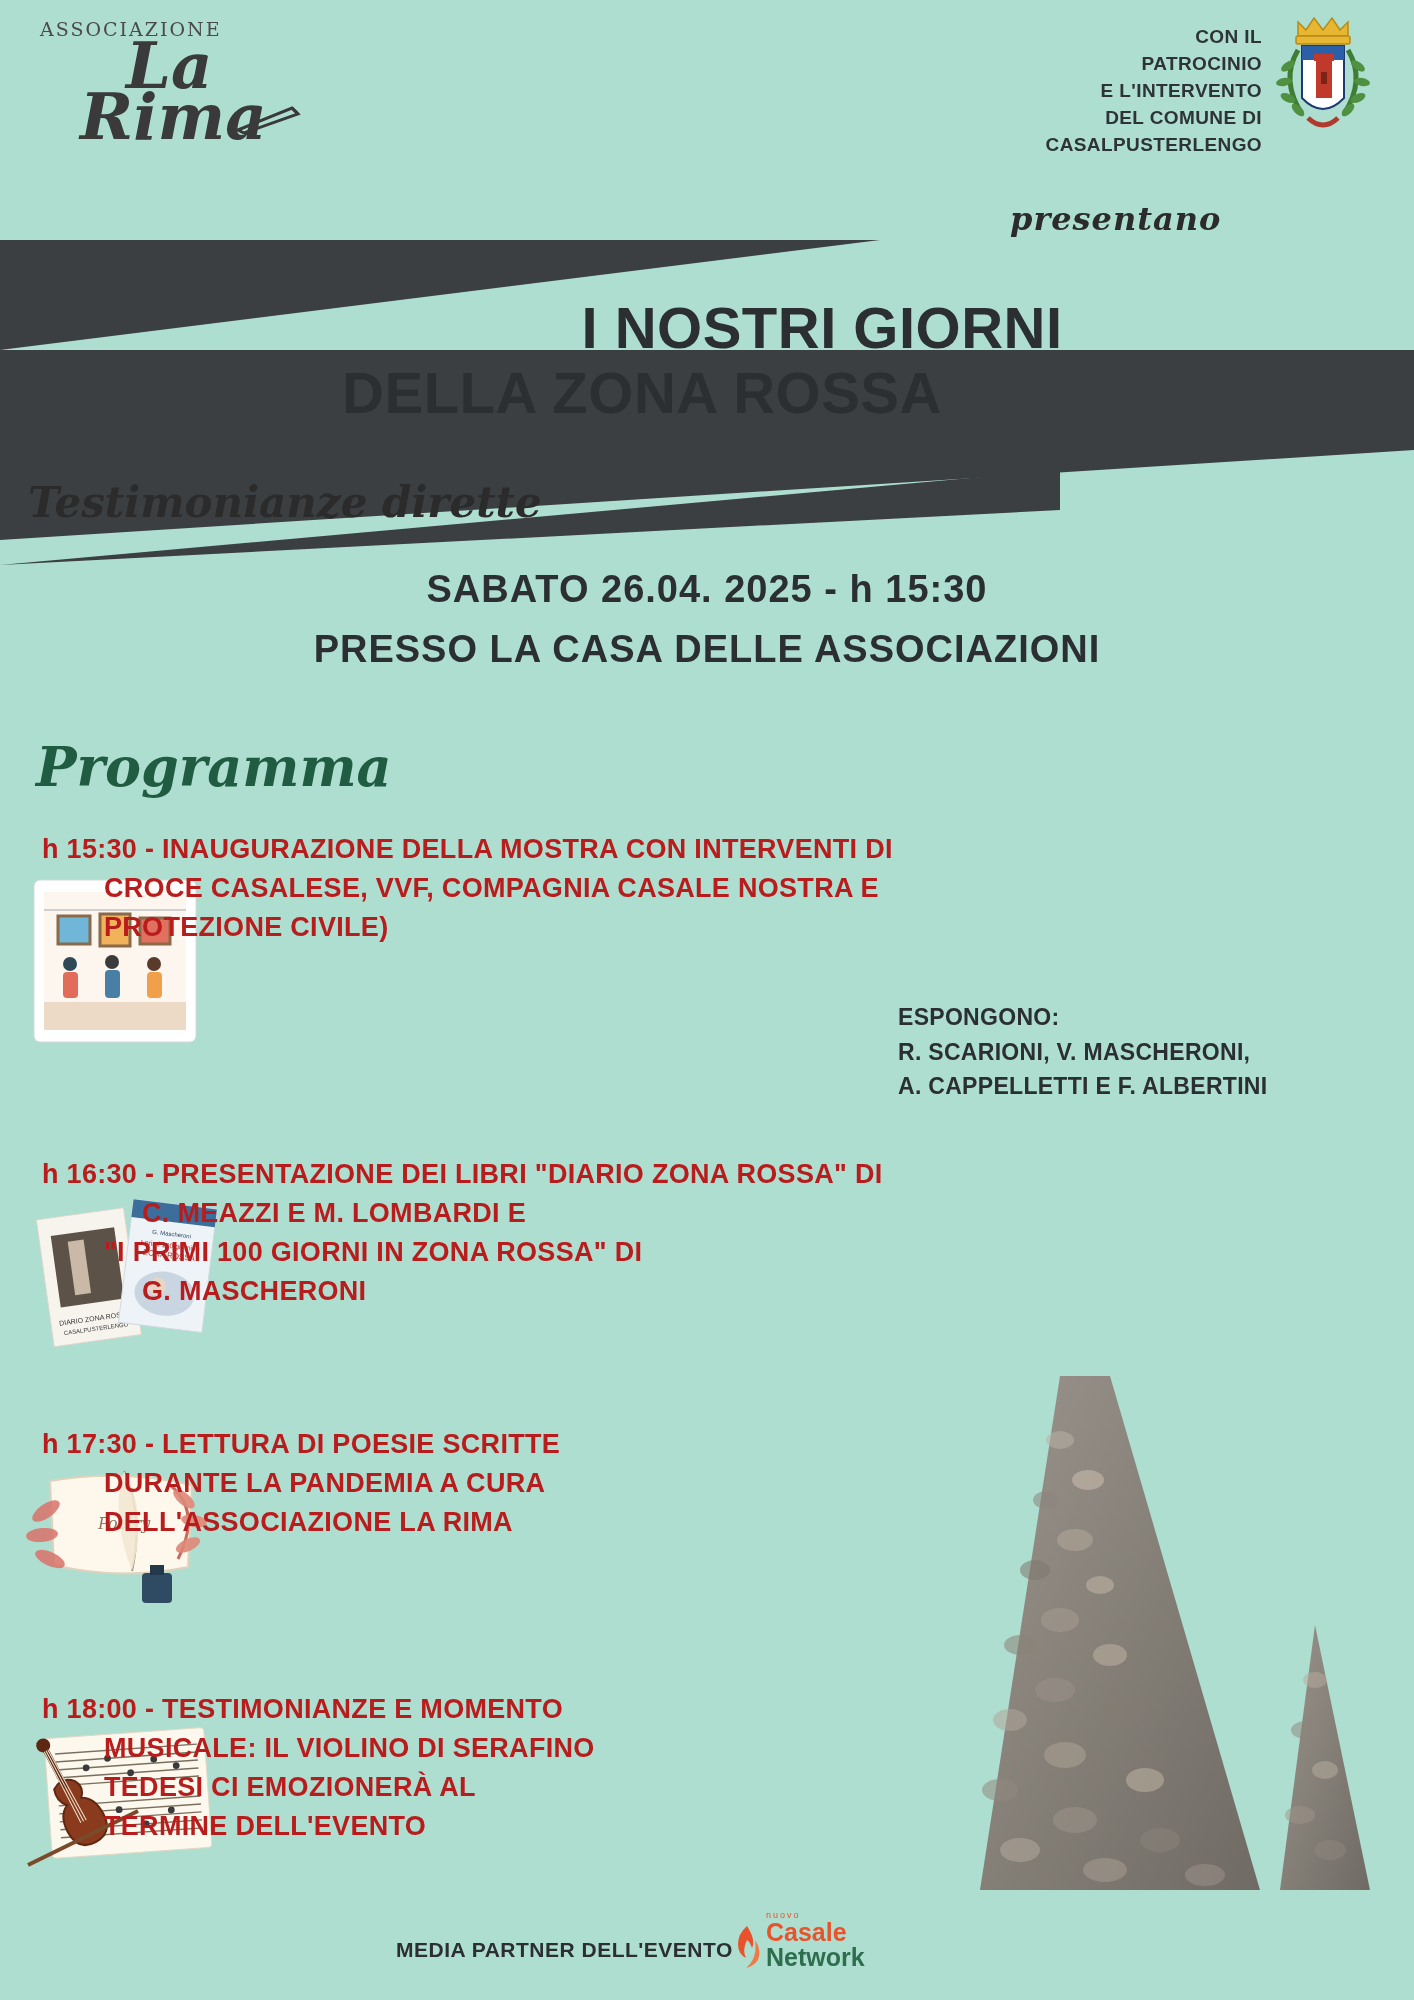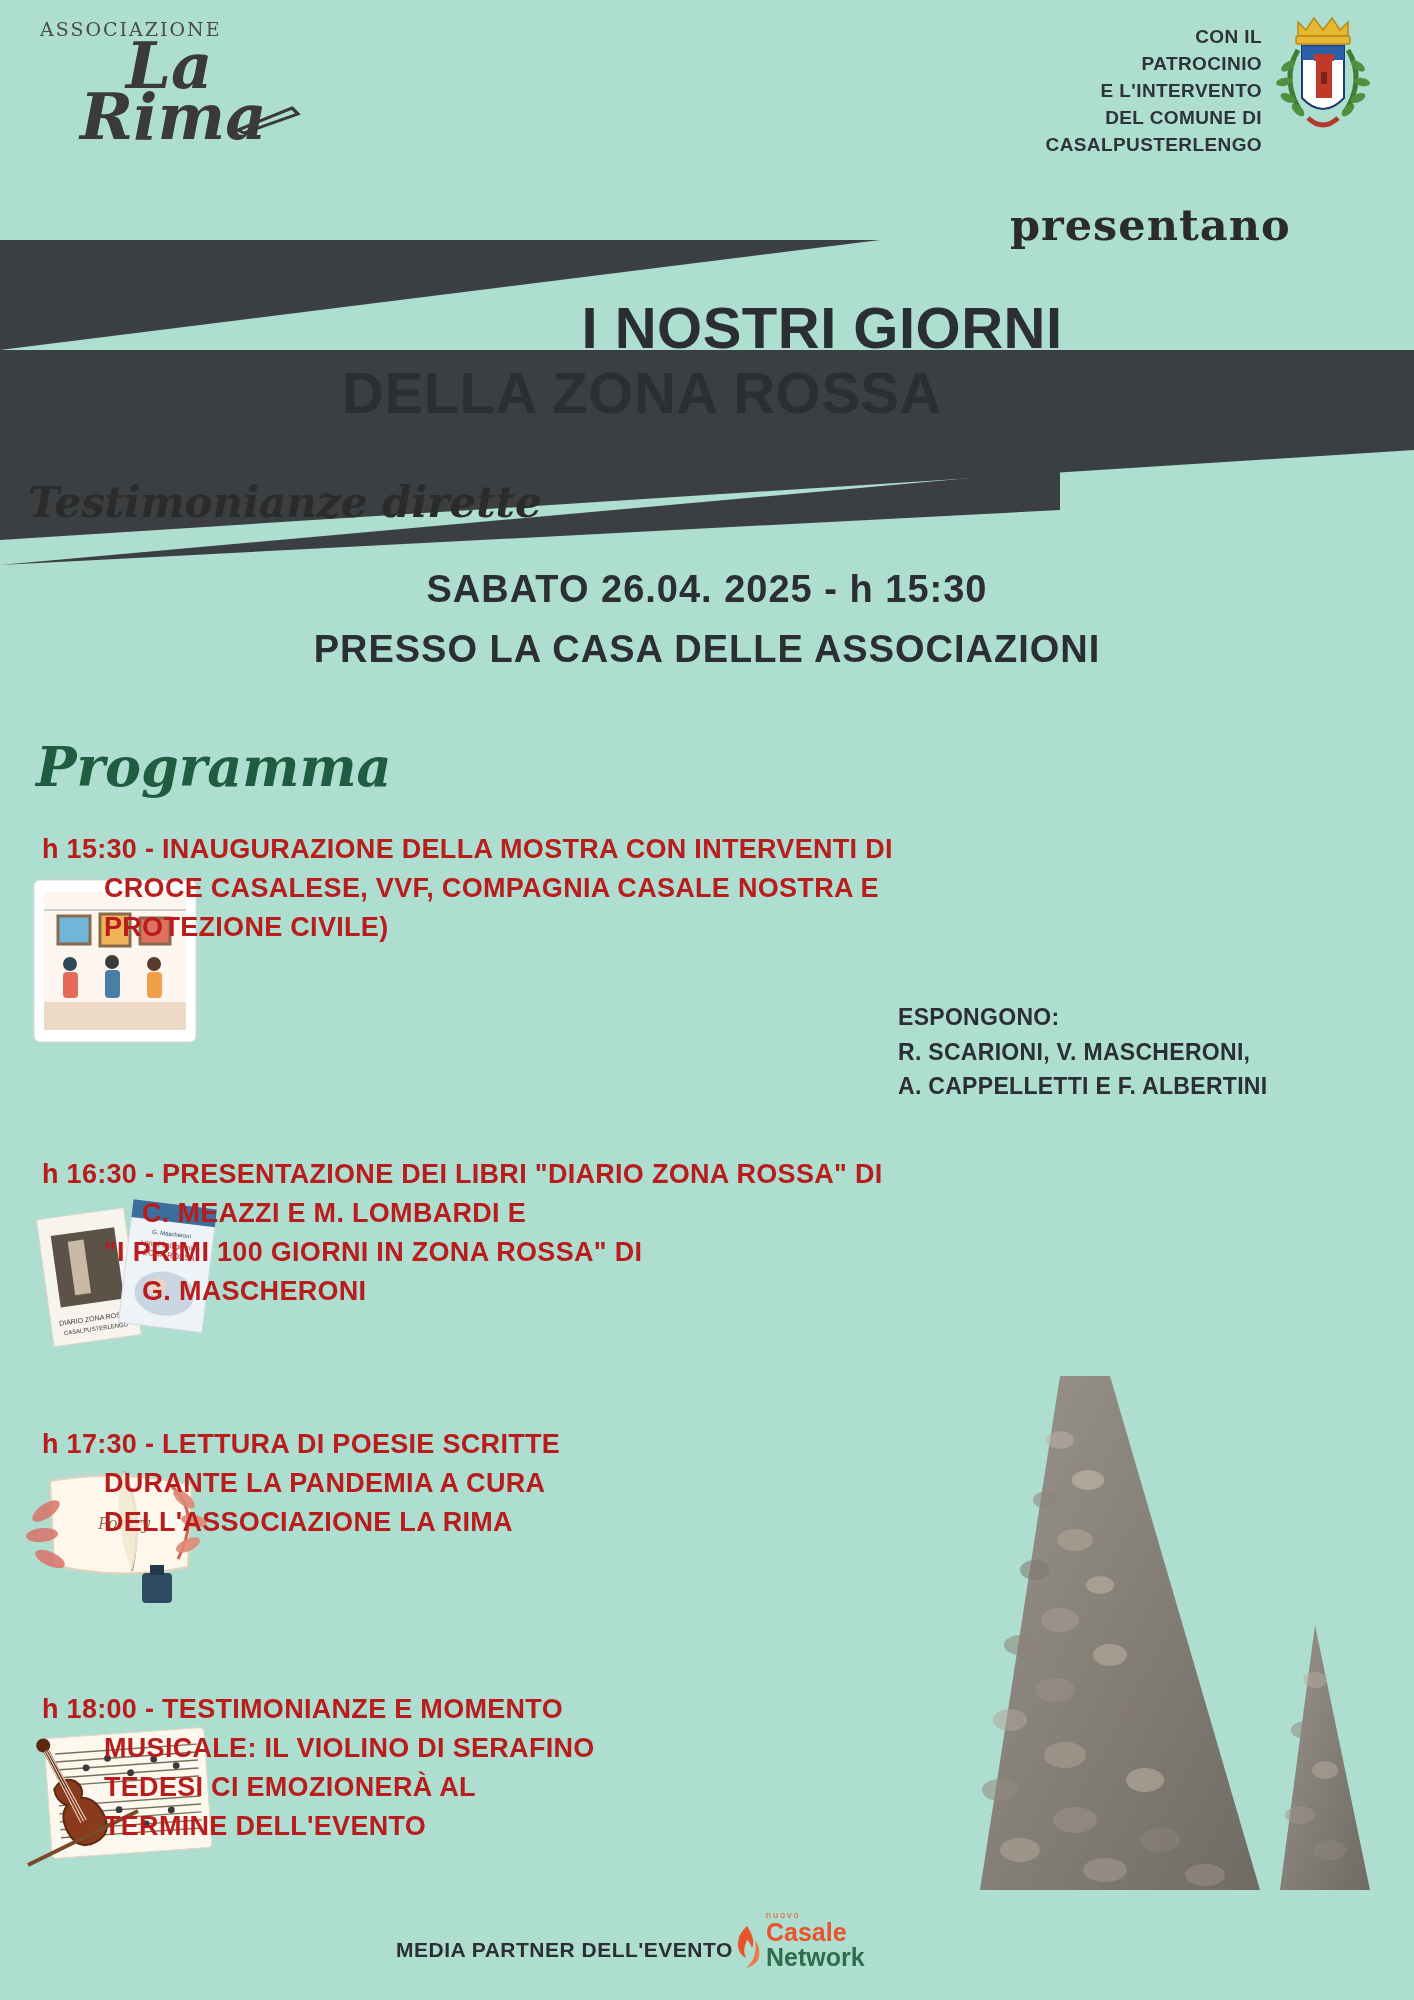--- a/index.html
+++ b/index.html
@@ -75,22 +75,23 @@
     top: 10px;
     width: 110px;
     height: 145px;
   }
 
   .presentano {
     position: absolute;
     left: 1010px;
     top: 200px;
     font-family: "DejaVu Serif", serif;
+    font-style: italic;
     font-weight: bold;
-    font-size: 43px;
+    font-size: 32px;
     color: #2b2b2b;
     letter-spacing: 1px;
   }
 
   
   .ribbon-top {
     position: absolute;
     left: 0; top: 240px;
     width: 880px; height: 110px;
     background: #3b3f41;

